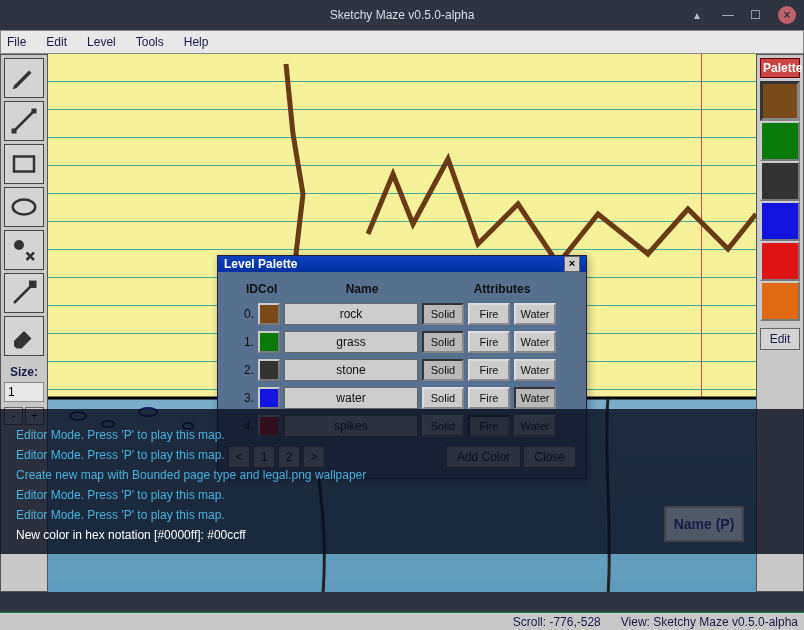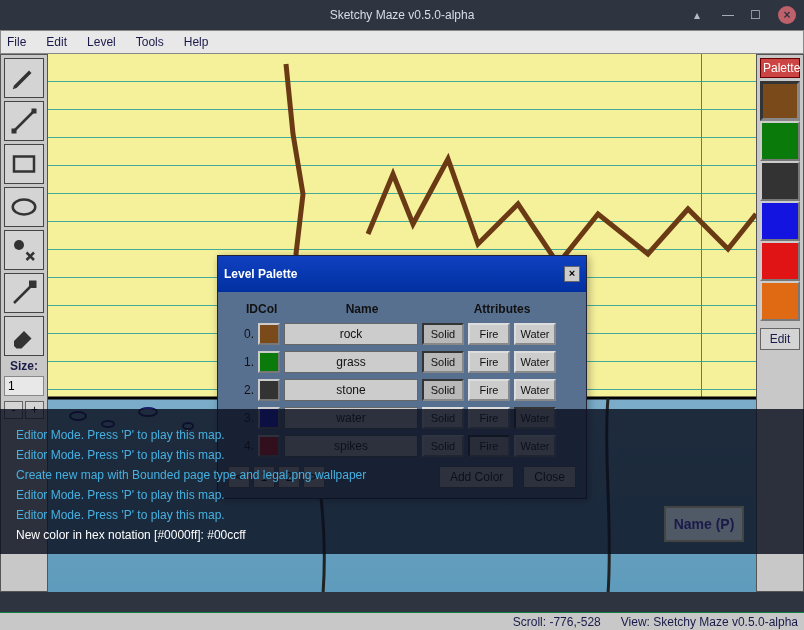--- a/index.html
+++ b/index.html
@@ -12,48 +12,48 @@
 .menubar span{cursor:default}
 .workspace{position:absolute;top:54px;left:0;right:0;bottom:38px;display:flex}
 .canvas{position:absolute;left:48px;right:48px;top:0;bottom:0;background:#f5f09a;overflow:hidden}
 .canvas::before{content:"";position:absolute;inset:0;background:repeating-linear-gradient(to bottom,transparent 0,transparent 27px,#4a9 27px,#4a9 28px)}
 .red-margin{position:absolute;right:54px;top:0;bottom:0;width:1px;background:#d44}
 .terrain{position:absolute;inset:0}
 .water-area{position:absolute;left:0;right:0;top:344px;height:200px;background:linear-gradient(#7badc9,#5d9abb)}
 .toolcol{position:absolute;left:0;top:0;bottom:0;width:48px;background:#c8c8c8;border:1px solid #555;padding:3px;display:flex;flex-direction:column;gap:3px}
 .tool{width:40px;height:40px;background:#d4d4d4;border:1px solid #444;display:flex;align-items:center;justify-content:center}
 .tool svg{width:30px;height:30px}
-.size-label{text-align:center;color:#1a1a4a;font-weight:bold;margin-top:0}
+.size-label{text-align:center;color:#1a1a4a;font-weight:bold;margin-top:6px}
 .size-input{width:40px;height:20px;background:#e8e8e8;border:1px solid #888;padding:0 3px}
 .size-btns{display:flex;gap:2px;margin-top:2px}
 .size-btns button{flex:1;height:18px;background:#d4d4d4;border:1px solid #666}
 .palcol{position:absolute;right:0;top:0;bottom:0;width:48px;background:#c8c8c8;border:1px solid #555;padding:3px;display:flex;flex-direction:column;gap:3px}
-.pal-header{text-align:center;background:#c44;color:#fff;border:1px solid #600;padding:2px;font-weight:normal}
+.pal-header{text-align:center;background:#c44;color:#fff;border:1px solid #600;padding:2px;font-weight:bold}
 .swatch{width:40px;height:40px;border:2px outset #ccc}
 .swatch.sel{border:3px inset #888}
 .edit-btn{height:22px;background:#d4d4d4;border:1px solid #666;color:#1a1a4a;margin-top:4px}
 .dialog{position:absolute;left:217px;top:201px;width:370px;background:#587090;border:1px solid #223;box-shadow:2px 2px 8px rgba(0,0,0,.3)}
-.dlg-title{height:36px;background:linear-gradient(#1040c0,#0030a0);color:#fff;padding:2px 6px;font-weight:bold;display:flex;justify-content:space-between;align-items:center}
+.dlg-title{height:16px;background:linear-gradient(#1040c0,#0030a0);color:#fff;padding:2px 6px;font-weight:bold;display:flex;justify-content:space-between;align-items:center}
 .dlg-close{width:16px;height:16px;background:#ccc;border:1px solid #666;color:#000;text-align:center;line-height:12px;font-size:11px}
 .dlg-body{padding:6px}
 .dlg-head{display:flex;padding:4px 0;font-weight:bold;color:#111}
 .dlg-head .h-id{width:34px;text-align:right}
 .dlg-head .h-col{width:34px;text-align:left}
 .dlg-head .h-name{width:140px;text-align:center}
 .dlg-head .h-attr{width:140px;text-align:center}
 .row{display:flex;align-items:center;gap:4px;padding:3px 0}
 .r-id{width:30px;text-align:right;color:#111}
 .r-col{width:22px;height:22px;border:2px outset #ccc}
 .r-name{width:134px;height:22px;background:#ccc;border:1px solid #666;text-align:center;line-height:20px;color:#111}
 .attr-btn{width:42px;height:22px;background:#ccc;border:2px outset #ddd;color:#111;font-size:11px}
 .attr-btn.on{border:2px inset #888;background:#b8b8b8}
 .dlg-foot{display:flex;justify-content:space-between;padding:6px 4px 4px}
 .pager{display:flex;gap:3px}
 .pager button{width:22px;height:22px;background:#ccc;border:1px solid #666}
-.foot-btns{display:flex;gap:9px}
+.foot-btns{display:flex;gap:2px}
 .foot-btns button{height:22px;padding:0 10px;background:#ccc;border:1px solid #666;color:#111}
 .console{position:absolute;left:0;right:0;bottom:38px;height:145px;background:rgba(10,15,30,.82);padding:16px;font-family:monospace;font-size:14px;color:#46b0e0;overflow:hidden}
 .console .line{line-height:20px;white-space:pre}
 .console .input-line{color:#fff}
 .play-btn{position:absolute;right:60px;bottom:50px;width:80px;height:36px;background:rgba(180,180,180,.35);border:2px solid #444;color:#1a1a4a;font-weight:bold;font-size:14px;display:flex;align-items:center;justify-content:center}
 .statusbar{position:absolute;left:0;right:0;bottom:0;height:38px;display:flex;align-items:flex-end;background:#2e3440}
 .status-inner{height:18px;width:100%;background:#c8c8c8;border-top:1px solid #15803d;display:flex;align-items:center;padding:0 6px;color:#1a1a4a;font-size:11px;gap:20px}
 .status-inner span:nth-child(2){margin-left:auto}
 </style>
 </head>

